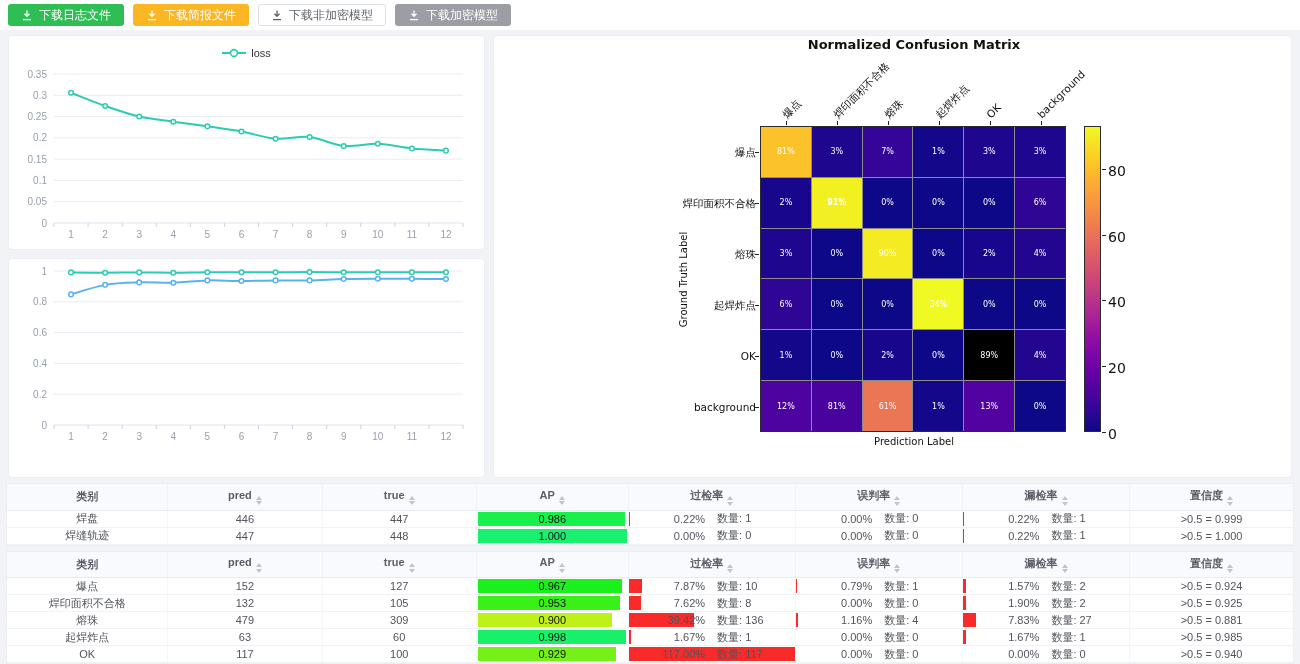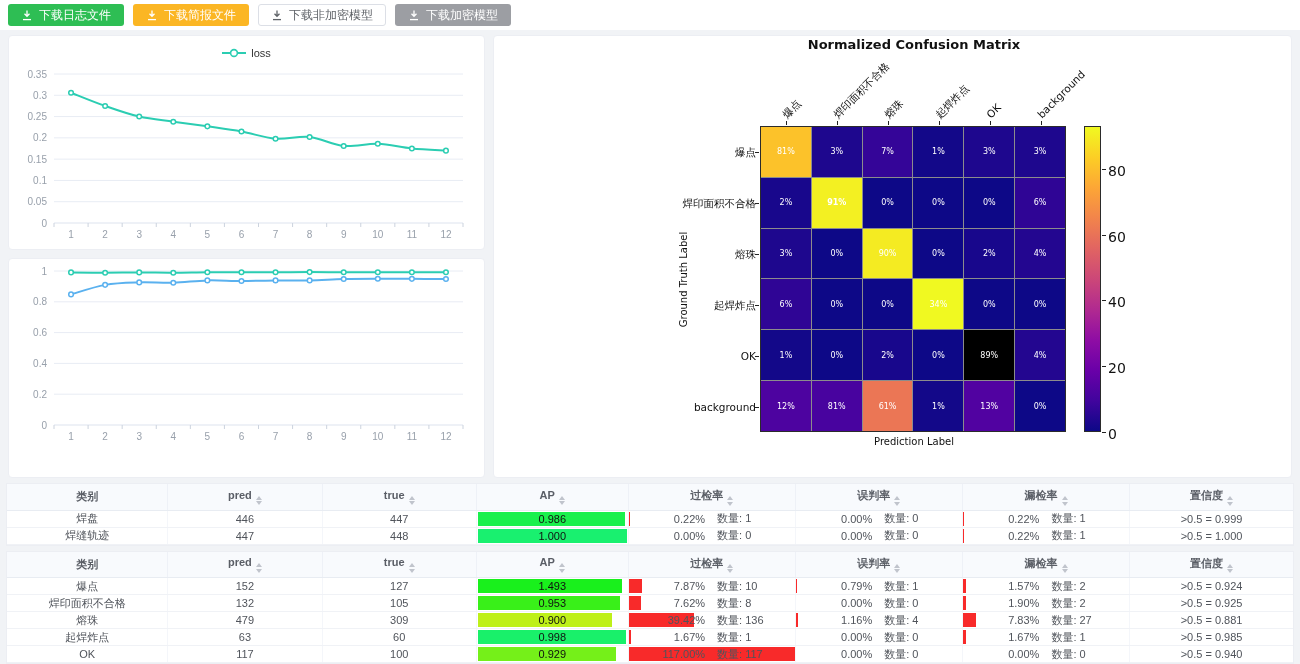--- a/index.html
+++ b/index.html
@@ -476,21 +476,21 @@
         </tr>
       </thead>
       <tbody>
         <tr>
           <td>爆点</td>
           <td>152</td>
           <td>127</td>
           <td>
             <div class="ap-wrap">
               <div class="ap-bar" style="width: 96.7%; background: rgb(25, 240, 28);"></div>
-              <div class="ap-text">1.493</div>
+              <div class="ap-text">0.967</div>
             </div>
           </td>
           <td>
             <div class="rate-bar" style="width: 7.87%; background: rgb(248, 42, 42);"></div>
             <div class="rate-text">
               <span class="pct">7.87%</span>
               <span class="cnt">数量: 10</span>
             </div>
           </td>
           <td>

